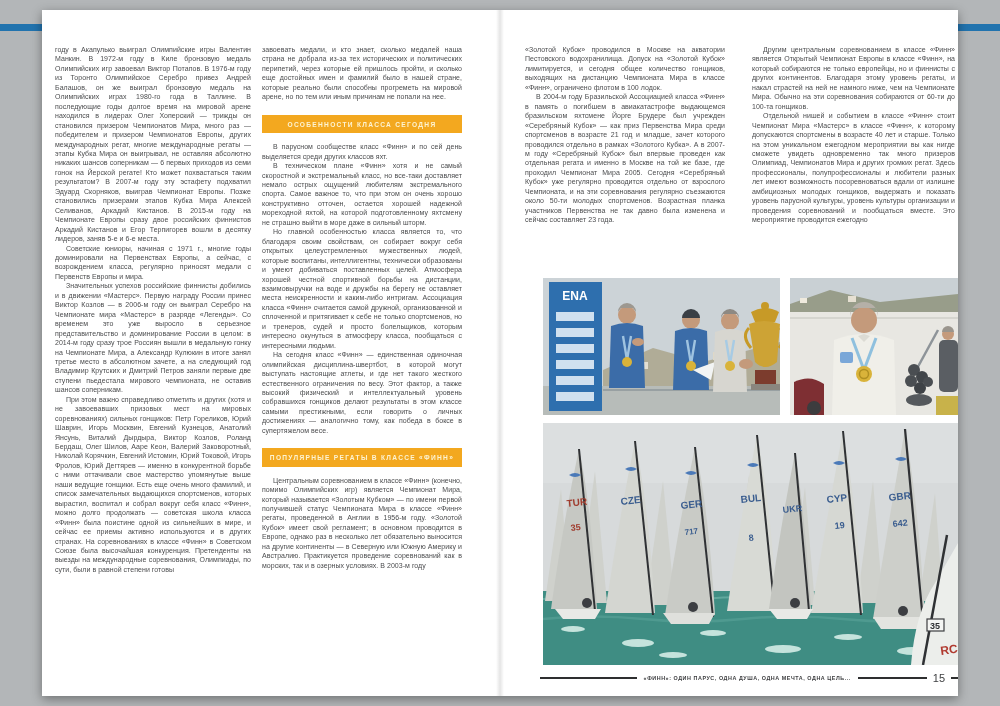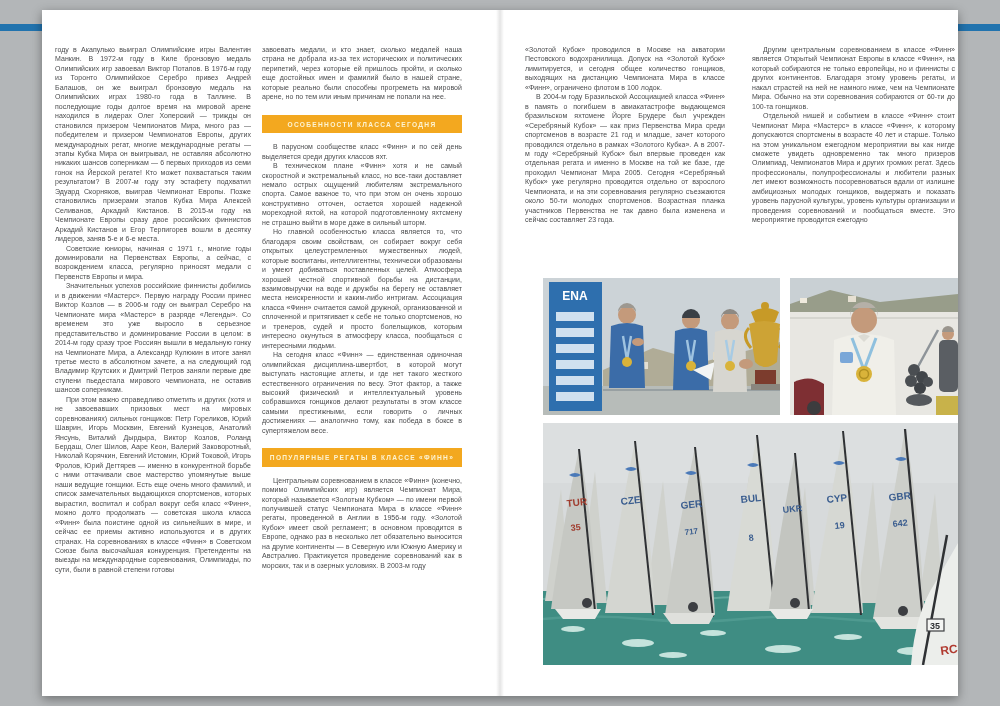--- a/index.html
+++ b/index.html
@@ -294,15 +294,22 @@
           <g>
             <path d="M392 160 L415 120 L415 242 L368 242 Q372 190 392 160" fill="#eceeeb"></path>
             <line x1="404" y1="112" x2="380" y2="242" stroke="#2f3134" stroke-width="2.5"></line>
             <rect x="384" y="196" width="17" height="12" fill="#f4f5f3" stroke="#3c3e42" stroke-width="1.2"></rect>
             <text class="svg-code" x="392" y="206" font-size="9" fill="#2f3134" text-anchor="middle">35</text>
             <text class="svg-code" x="398" y="232" font-size="12" fill="#b03a30" transform="rotate(-8 398 232)">RC</text>
           </g>
         </svg>
       </div>
 
+      <div class="footer footer-right">
+        <span class="rule rule-c"></span>
+        <span class="footer-text">«ФИНН»: ОДИН ПАРУС, ОДНА ДУША, ОДНА МЕЧТА, ОДНА ЦЕЛЬ...</span>
+        <span class="rule rule-d"></span>
+        <span class="pagenum">15</span>
+        <span class="rule rule-dash"></span>
+      </div>
     </div>
   </div>
 </div>
 
 </body></html>

